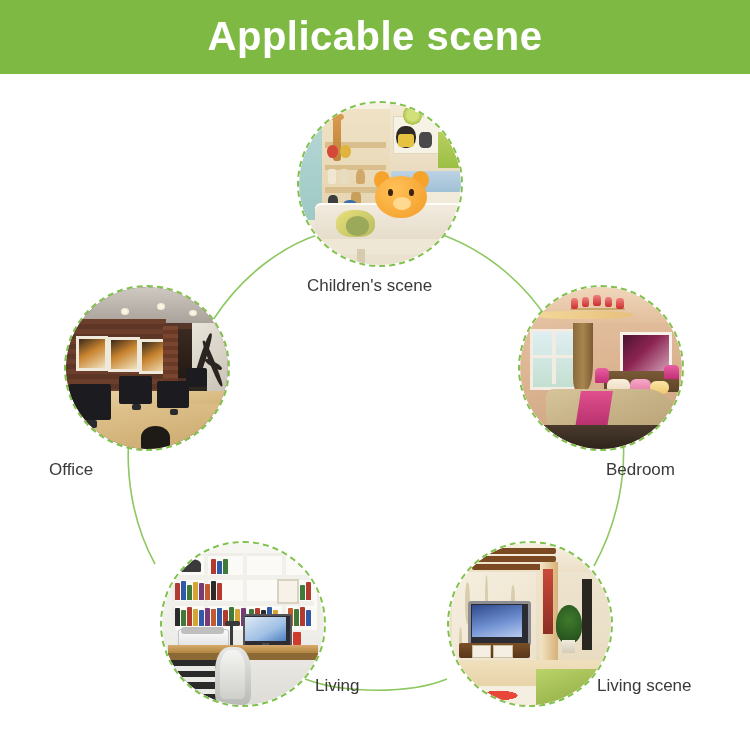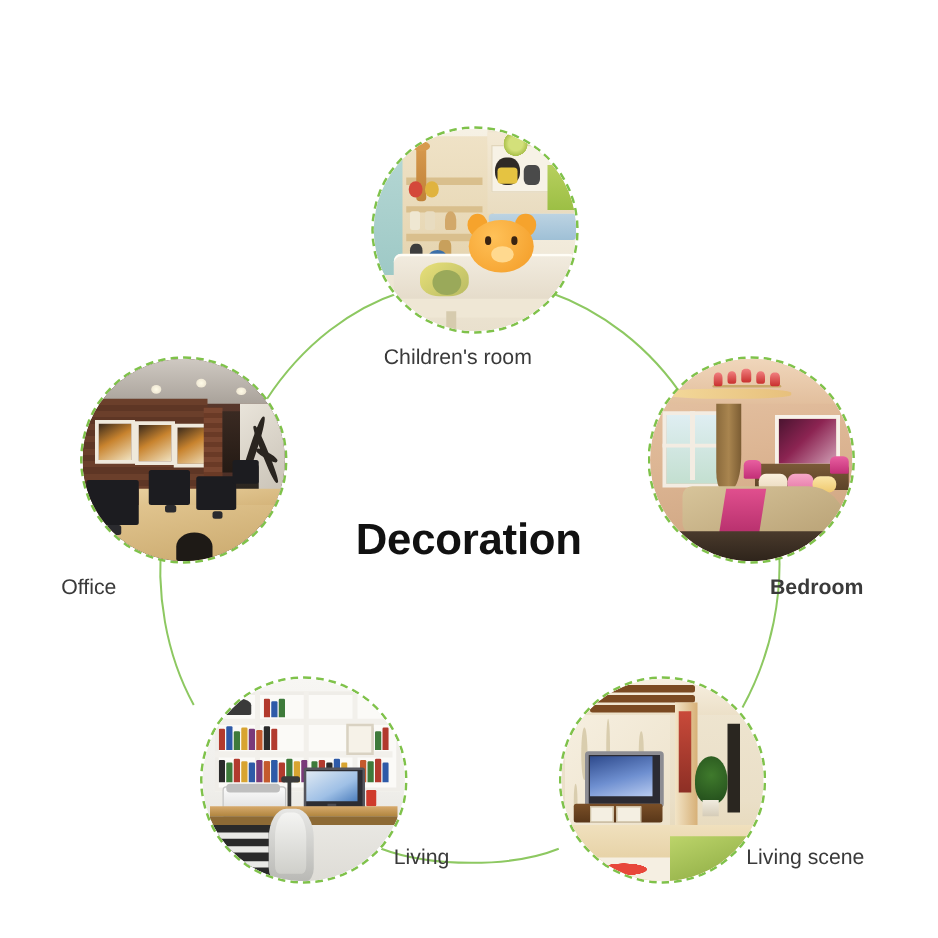--- a/index.html
+++ b/index.html
@@ -271,39 +271,41 @@
   .of-monitor{ background:#1c1c20; border-radius:2px; }
   .of-monbase{ background:#2a2a2e; border-radius:2px; }
   .of-sofa   { left:76%; top:52%; width:11%; height:18%;
                background:linear-gradient(180deg,#3a332c,#241f1a); border-radius:3px; }
 </style>
 </head>
 <body>
 
 <div id="page">
 
+  <div id="header">
+    <div id="header-title">Applicable scene</div>
+  </div>
 
   <div id="diagram">
 
     <svg id="connector-svg" viewBox="0 0 750 676" preserveAspectRatio="none">
       <g fill="none" stroke="#8dc861" stroke-width="1.6">
 
         <path d="M 213 246 C 243 200 283 172 320 160"></path>
 
         <path d="M 440 160 C 480 174 520 203 548 246"></path>
 
         <path d="M 622 350 C 628 400 617 450 594 492"></path>
 
         <path d="M 447 605 C 410 620 345 620 305 605"></path>
 
         <path d="M 155 490 C 133 450 124 400 130 350"></path>
       </g>
     </svg>
 
-    <div id="center-label">Decoration</div>
 
     <div class="node" style="left:297px; top:27px; width:166px; height:166px;">
       <div class="node-circle" style="left:0; top:0; width:162px; height:162px;">
         <div class="node-photo">
           <div class="scene">
             <div class="l kid-bg"></div>
             <div class="l kid-wallL"></div>
             <div class="l kid-unit"></div>
             <div class="l kid-shelf" style="top:24%;"></div>
             <div class="l kid-shelf" style="top:38%;"></div>
@@ -336,21 +338,21 @@
             <div class="l kid-pooh-eye" style="left:55%;"></div>
             <div class="l kid-pooh-eye" style="left:68%;"></div>
             <div class="l kid-pooh-sn"></div>
             <div class="l kid-plush"></div>
             <div class="l kid-plush2"></div>
             <div class="l kid-bedfrm"></div>
             <div class="l kid-leg" style="left:36%;"></div>
           </div>
         </div>
       </div>
-      <div class="node-label" style="left:10px; top:175px;">Children's room</div>
+      <div class="node-label" style="left:10px; top:175px;">Children's scene</div>
     </div>
 
     <div class="node" style="left:518px; top:211px; width:166px; height:166px;">
       <div class="node-circle" style="left:0; top:0; width:162px; height:162px;">
         <div class="node-photo">
           <div class="scene">
             <div class="l bd-bg"></div>
             <div class="l bd-ceil"></div>
             <div class="l bd-cove"></div>
             <div class="l bd-art"></div>
@@ -371,21 +373,21 @@
             <div class="l bd-lamp2"></div>
             <div class="l bd-pil1"></div>
             <div class="l bd-pil2"></div>
             <div class="l bd-pil3"></div>
             <div class="l bd-bed"></div>
             <div class="l bd-runner"></div>
             <div class="l bd-floor"></div>
           </div>
         </div>
       </div>
-      <div class="node-label" style="left:98px; top:175px;font-weight:bold;">Bedroom</div>
+      <div class="node-label" style="left:88px; top:175px;">Bedroom</div>
     </div>
 
     <div class="node" style="left:447px; top:467px; width:166px; height:166px;">
       <div class="node-circle" style="left:0; top:0; width:162px; height:162px;">
         <div class="node-photo">
           <div class="scene">
             <div class="l lv-bg"></div>
             <div class="l lv-ceil"></div>
             <div class="l lv-ceilwd" style="top:3%;"></div>
             <div class="l lv-ceilwd" style="top:8%;"></div>

